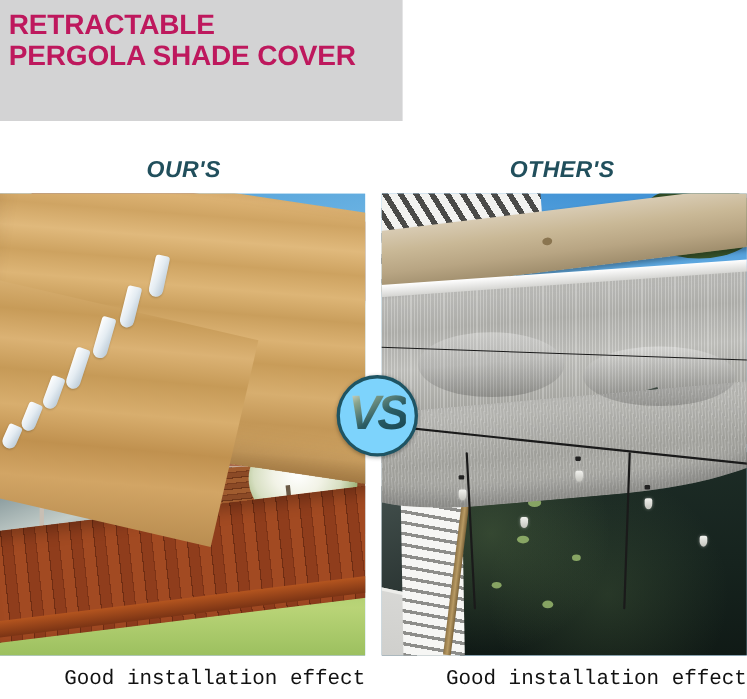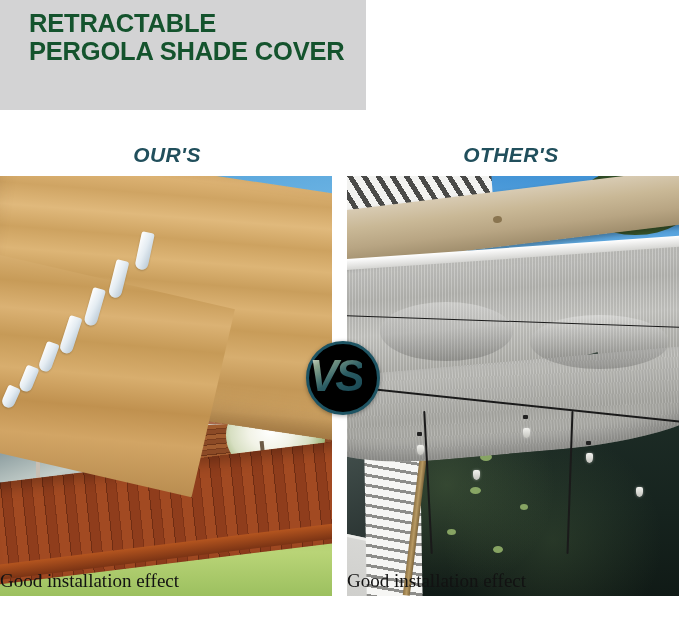--- a/index.html
+++ b/index.html
@@ -20,24 +20,24 @@
   #header-banner {
     position: absolute;
     left: 0;
     top: 0;
     width: 366px;
     height: 110px;
     background: #d3d3d4;
   }
   #header-title {
     position: absolute;
-    left: 29px;
+    left: 8px;
     top: 9px;
     width: 340px;
-    color: #14532d;
+    color: #be185d;
     font-family: "Liberation Sans", sans-serif;
     font-weight: bold;
     font-size: 25.5px;
     line-height: 28px;
     letter-spacing: -0.2px;
     white-space: pre-line;
   }
   #header-subtitle {
     position: absolute;
     left: 23px;
@@ -334,52 +334,52 @@
   }
 
   
   #vs-badge {
     position: absolute;
     left: 306px;
     top: 341px;
     width: 74px;
     height: 74px;
     border-radius: 50%;
-    background: #000000;
+    background: #7dd3fc;
     border: 3px solid #1e5463;
     box-sizing: border-box;
     box-shadow: 0 1px 4px rgba(0,0,0,.35);
     z-index: 20;
     display: flex;
     align-items: center;
-    justify-content: flex-start;
+    justify-content: center;
   }
   #vs-text {
     font-family: "Liberation Sans", sans-serif;
     font-weight: bold;
     font-style: italic;
     font-size: 44px;
     line-height: 1;
     letter-spacing: -3px;
     background: linear-gradient(150deg, #f2efe4 0%, #8ba58d 22%, #2b5c63 55%, #1d4d58 80%, #143d48 100%);
     -webkit-background-clip: text;
     background-clip: text;
     color: transparent;
     -webkit-text-fill-color: transparent;
     transform: translateY(-2px);
   }
 
   
   .caption {
     position: absolute;
-    top: 570px;
-    font-family: Liberation Serif, serif;
+    top: 606px;
+    font-family: Liberation Mono, monospace;
     font-size: 19px;
     color: #121212;
-    text-align: left;
+    text-align: right;
   }
   #caption-left  { left: 0px;   width: 332px; }
   #caption-right { left: 347px; width: 332px; }
 </style>
 </head>
 <body>
 
 <div id="header-banner">
   <div id="header-title">RETRACTABLE
 PERGOLA SHADE COVER</div>

